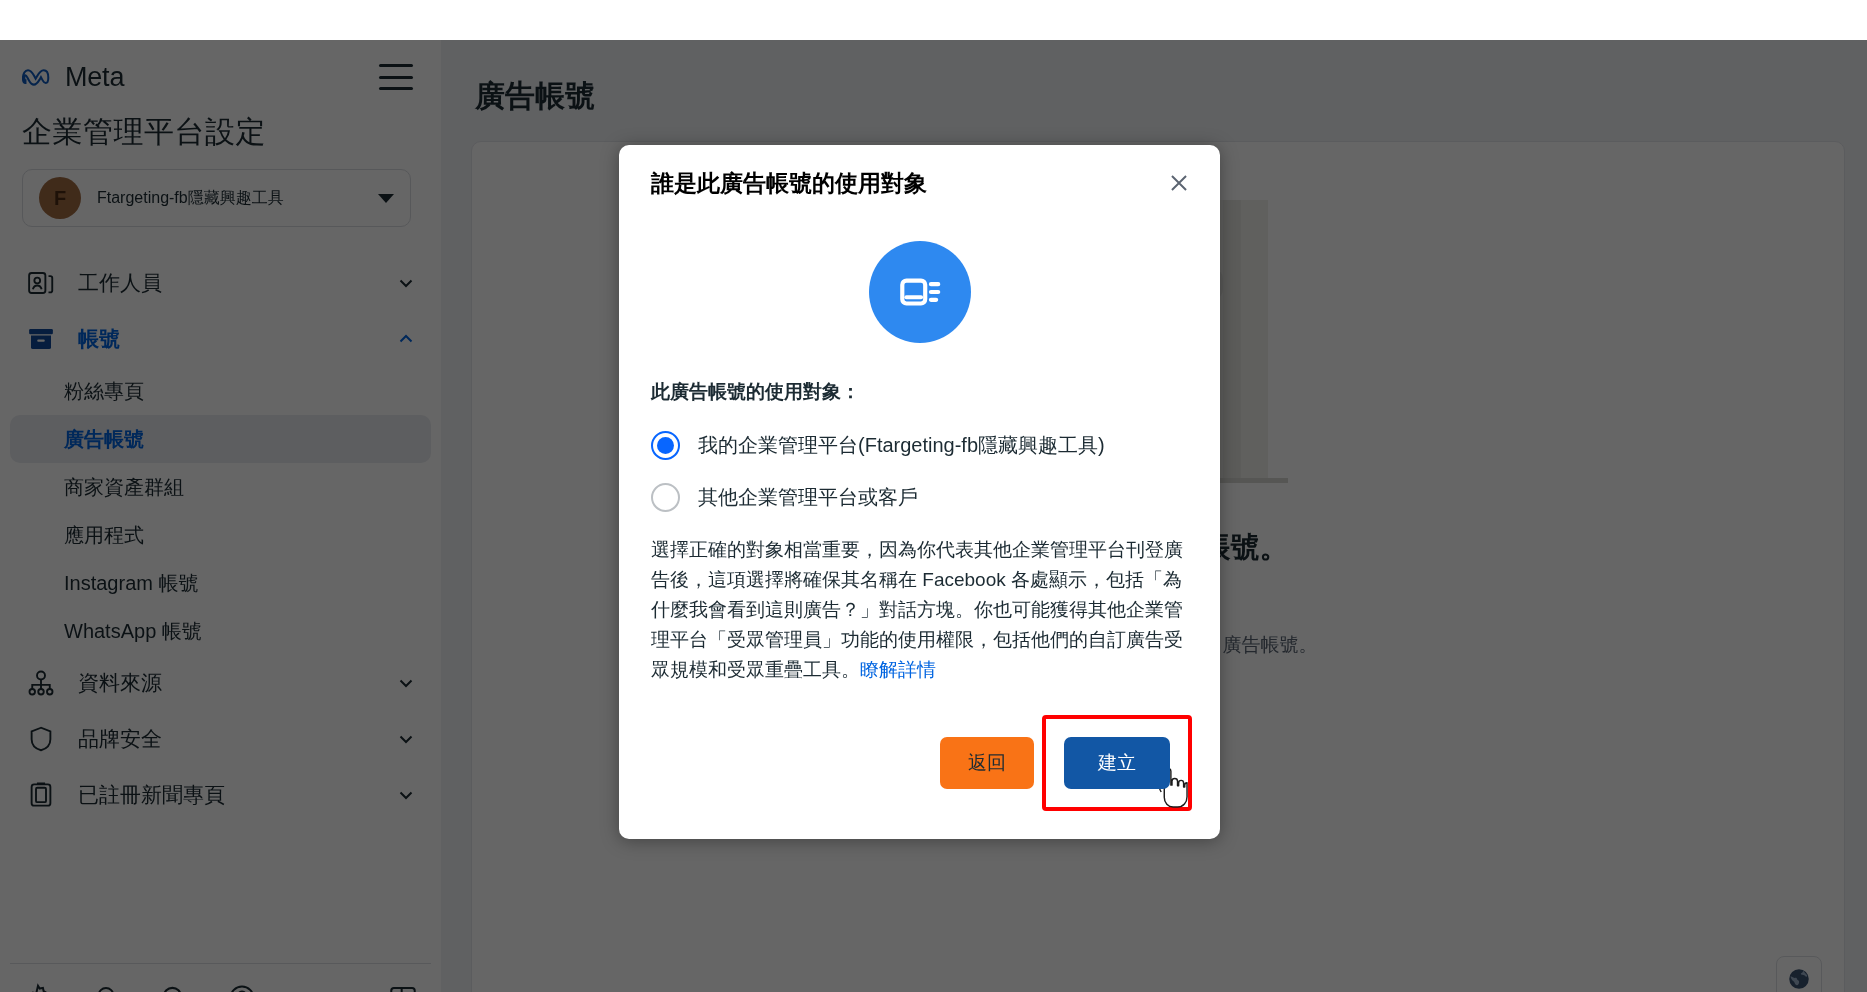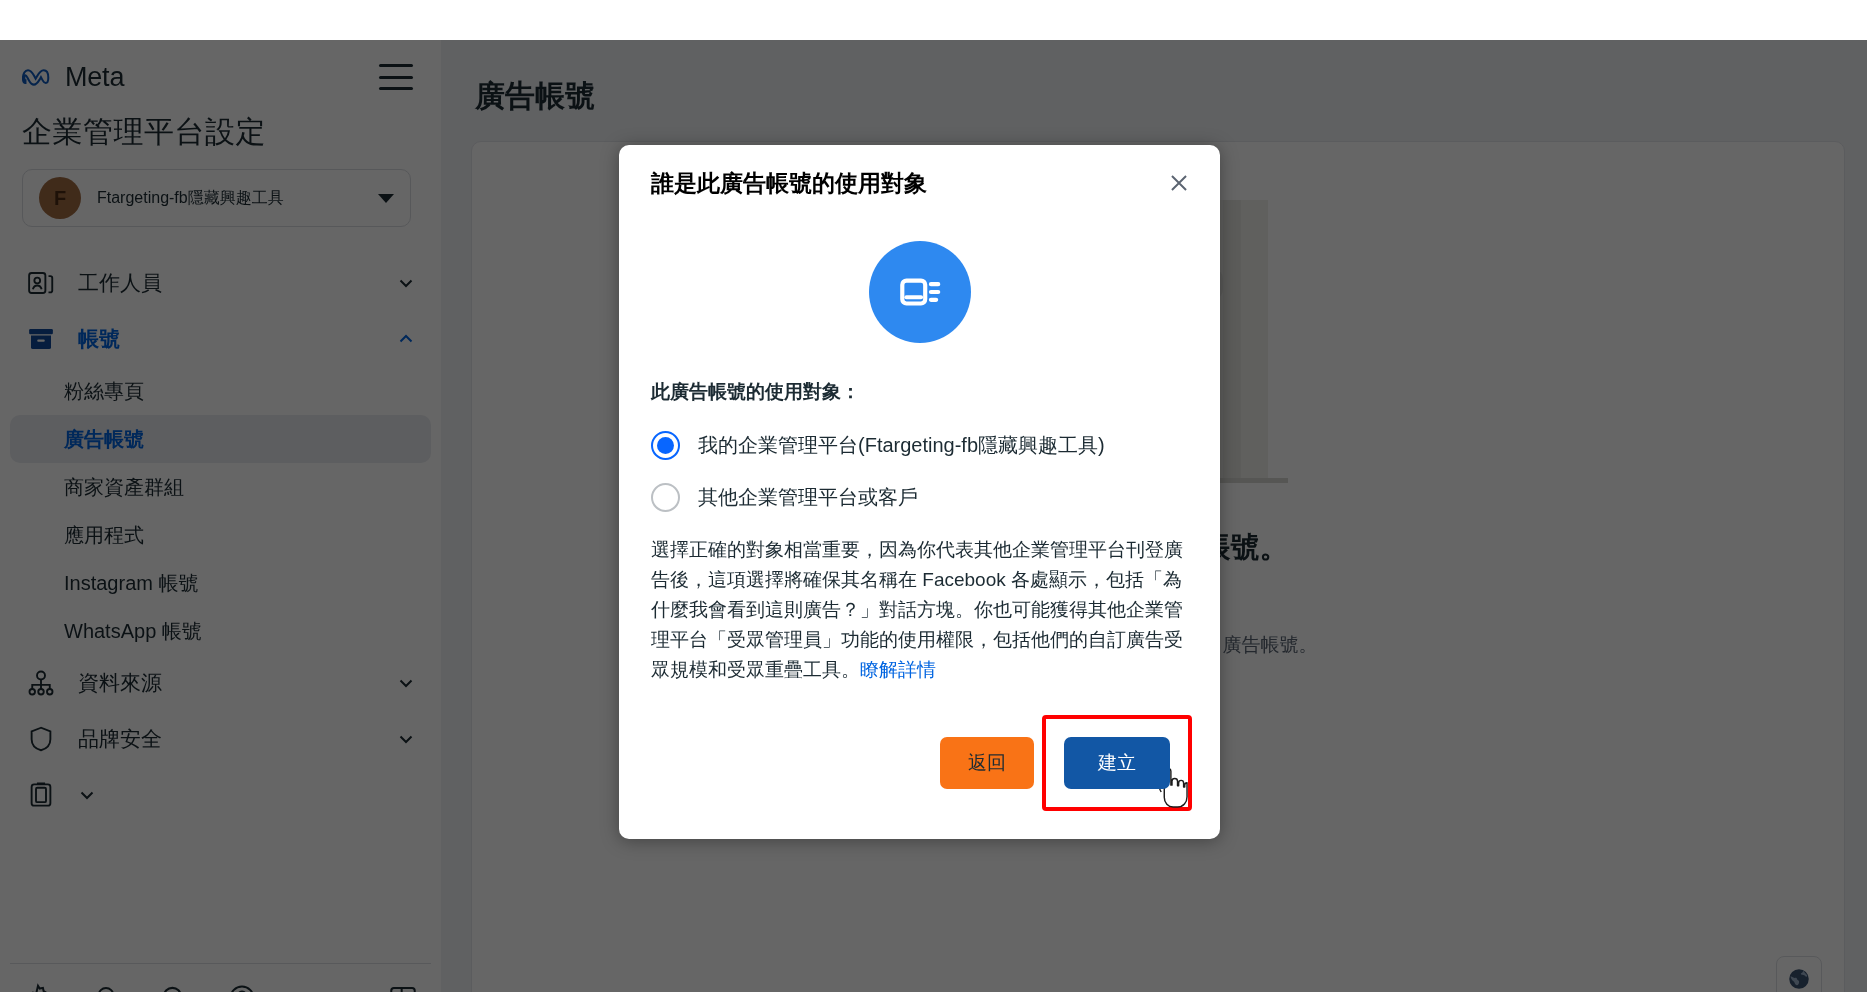--- a/index.html
+++ b/index.html
@@ -294,20 +294,21 @@
         </div>
 
         <div class="nav-row">
           <span class="ico">
             <svg viewBox="0 0 24 24" width="30" height="30" fill="none" stroke="#1c2b33" stroke-width="1.5">
               <rect x="4.5" y="3.5" width="15" height="17" rx="2"></rect>
               <rect x="8" y="6.2" width="8" height="11.5" rx="1"></rect>
               <path d="M9.5 3.5V2.8h5v.7"></path>
             </svg>
           </span>
+          <span class="lbl">已註冊新聞專頁</span>
           <span class="chev">
             <svg viewBox="0 0 18 18" width="18" height="18" fill="none" stroke="#1c2b33" stroke-width="2">
                 <path d="M3.5 6.5 9 12l5.5-5.5"></path>
               </svg>
           </span>
         </div>
       </nav>
 
       <div class="sb-divider"></div>
 

